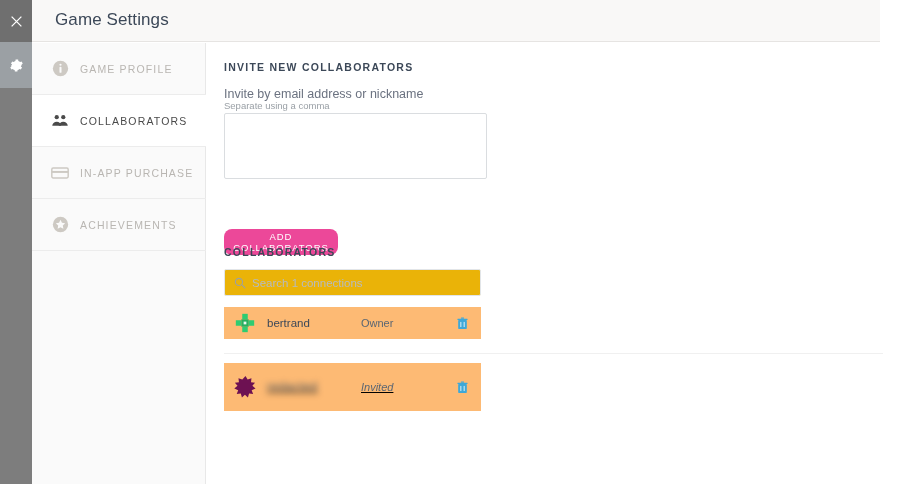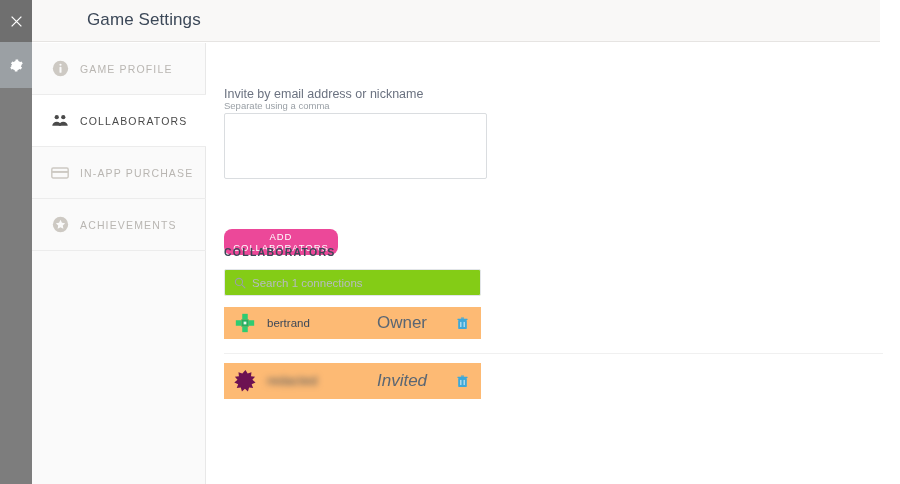--- a/index.html
+++ b/index.html
@@ -29,21 +29,21 @@
   }
   .rail-gear svg { width: 15px; height: 15px; }
 
   
   .header {
     position: absolute; left: 32px; top: 0; width: 848px; height: 42px;
     background: #f9f8f7; border-bottom: 1px solid #e6e4e2;
   }
   .header-title {
     position: absolute; left: 23px; top: 10px;
-    font-size: 17px; color: #3c4858; letter-spacing: 0.1px; margin-left: 32px;
+    font-size: 17px; color: #3c4858; letter-spacing: 0.1px;
   }
   .header-tail {
     position: absolute; left: 880px; top: 0; width: 20px; height: 42px;
     background: #ffffff;
   }
 
   
   .menu {
     position: absolute; left: 32px; top: 43px; width: 174px; height: 441px;
     background: #fafafa; border-right: 1px solid #e8e8e8;
@@ -92,47 +92,47 @@
   }
   .add-btn {
     position: absolute; left: 17px; top: 186px; width: 114px; height: 26px;
     background: #ec4899; border: none; border-radius: 8px; cursor: pointer;
     color: #ffffff; font-size: 9.5px; letter-spacing: 0.9px;
     font-family: "Liberation Sans", sans-serif;
   }
 
   .search-wrap {
     position: absolute; left: 17px; top: 226px; width: 257px; height: 27px;
-    border: 1px solid #e2e5e8; border-radius: 2px; background: #84cc16;
+    border: 1px solid #e2e5e8; border-radius: 2px; background: #eab308;
     display: flex; align-items: center;
   }
   .search-icon { margin-left: 9px; margin-right: 6px; display: flex; }
   .search-input {
     border: none; outline: none; flex: 1; height: 100%;
     font-family: "Liberation Sans", sans-serif; font-size: 11.5px; color: #3c4858;
     background: transparent;
   }
   .search-input::placeholder { color: #b6bbc0; }
 
   .row {
     position: absolute; left: 17px; width: 257px; height: 32px;
     background: #fdba74; display: flex; align-items: center;
   }
   #row-0 { top: 264px; }
-  #row-1 { top: 320px; height: 36px; }
+  #row-1 { top: 320px; height: 48px; text-decoration: underline; }
   .row-avatar { width: 30px; display: flex; align-items: center; justify-content: center; margin-left: 6px; }
   .row-name {
     flex: 1; margin-left: 7px; font-size: 11.5px; color: #3c4858;
   }
   .row-name.blurred {
     color: #3c4858; filter: blur(3px); user-select: none;
     font-size: 12px; letter-spacing: 0.5px;
   }
   .row-role {
-    width: 82px; text-align: center; font-size: 17px; color: #5a6673;
+    width: 82px; text-align: left; font-size: 11px; color: #5a6673;
   }
   .row-role.invited { font-style: italic; color: #5a6673; }
   .row-trash {
     width: 38px; display: flex; align-items: center; justify-content: center; cursor: pointer;
   }
 
   .list-divider {
     position: absolute; left: 17px; top: 310px; width: 659px; height: 1px;
     background: #f0f0f0;
   }
@@ -203,20 +203,21 @@
           <path d="M10 4.5l1.7 3.5 3.8.5-2.8 2.6.7 3.8L10 13.1l-3.4 1.8.7-3.8L4.5 8.5l3.8-.5z" fill="#fafafa"></path>
         </svg>
       </div>
       <span class="menu-label">ACHIEVEMENTS</span>
     </div>
 
   </div>
 
   <div class="content">
 
+    <div class="section-title" id="invite-title">INVITE NEW COLLABORATORS</div>
 
     <div class="field-label">Invite by email address or nickname</div>
     <div class="field-hint">Separate using a comma</div>
 
     <textarea class="invite-box" placeholder="" style=""></textarea>
 
     <button class="add-btn">ADD COLLABORATORS</button>
 
     <div class="section-title" id="collab-title">COLLABORATORS</div>
 

